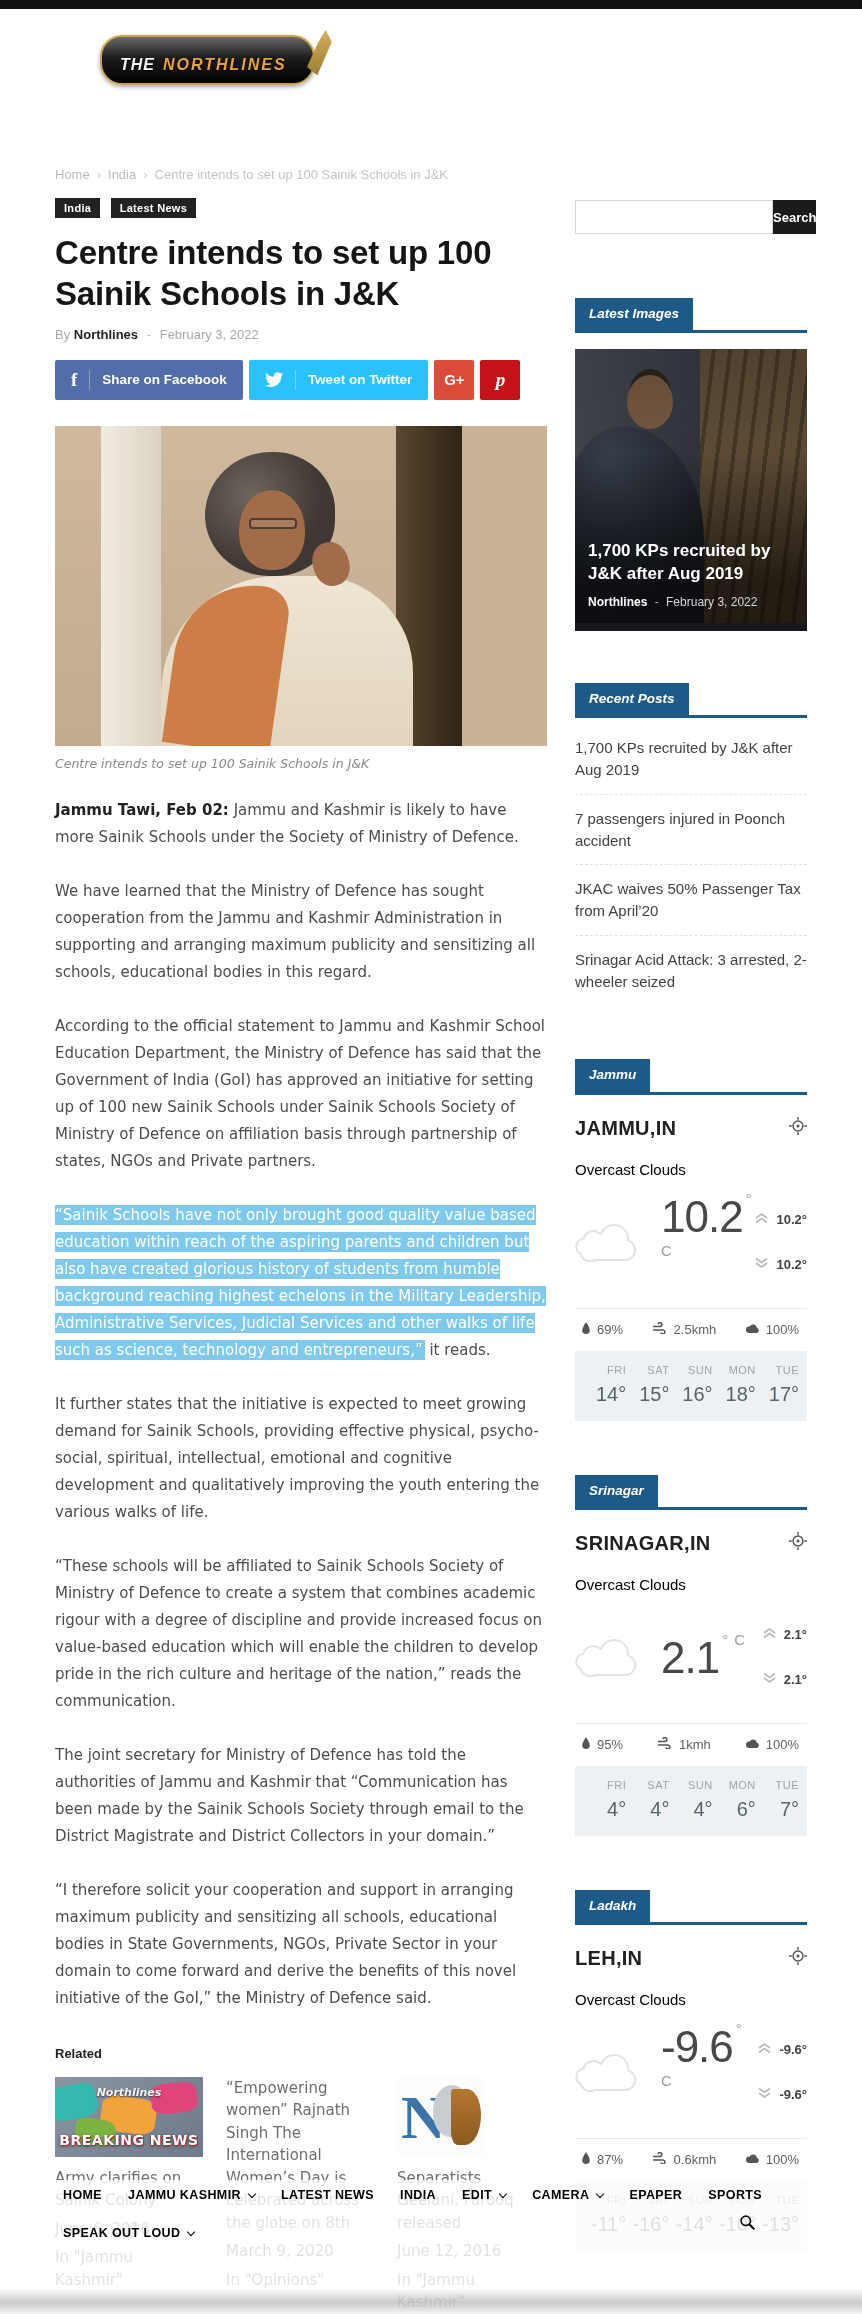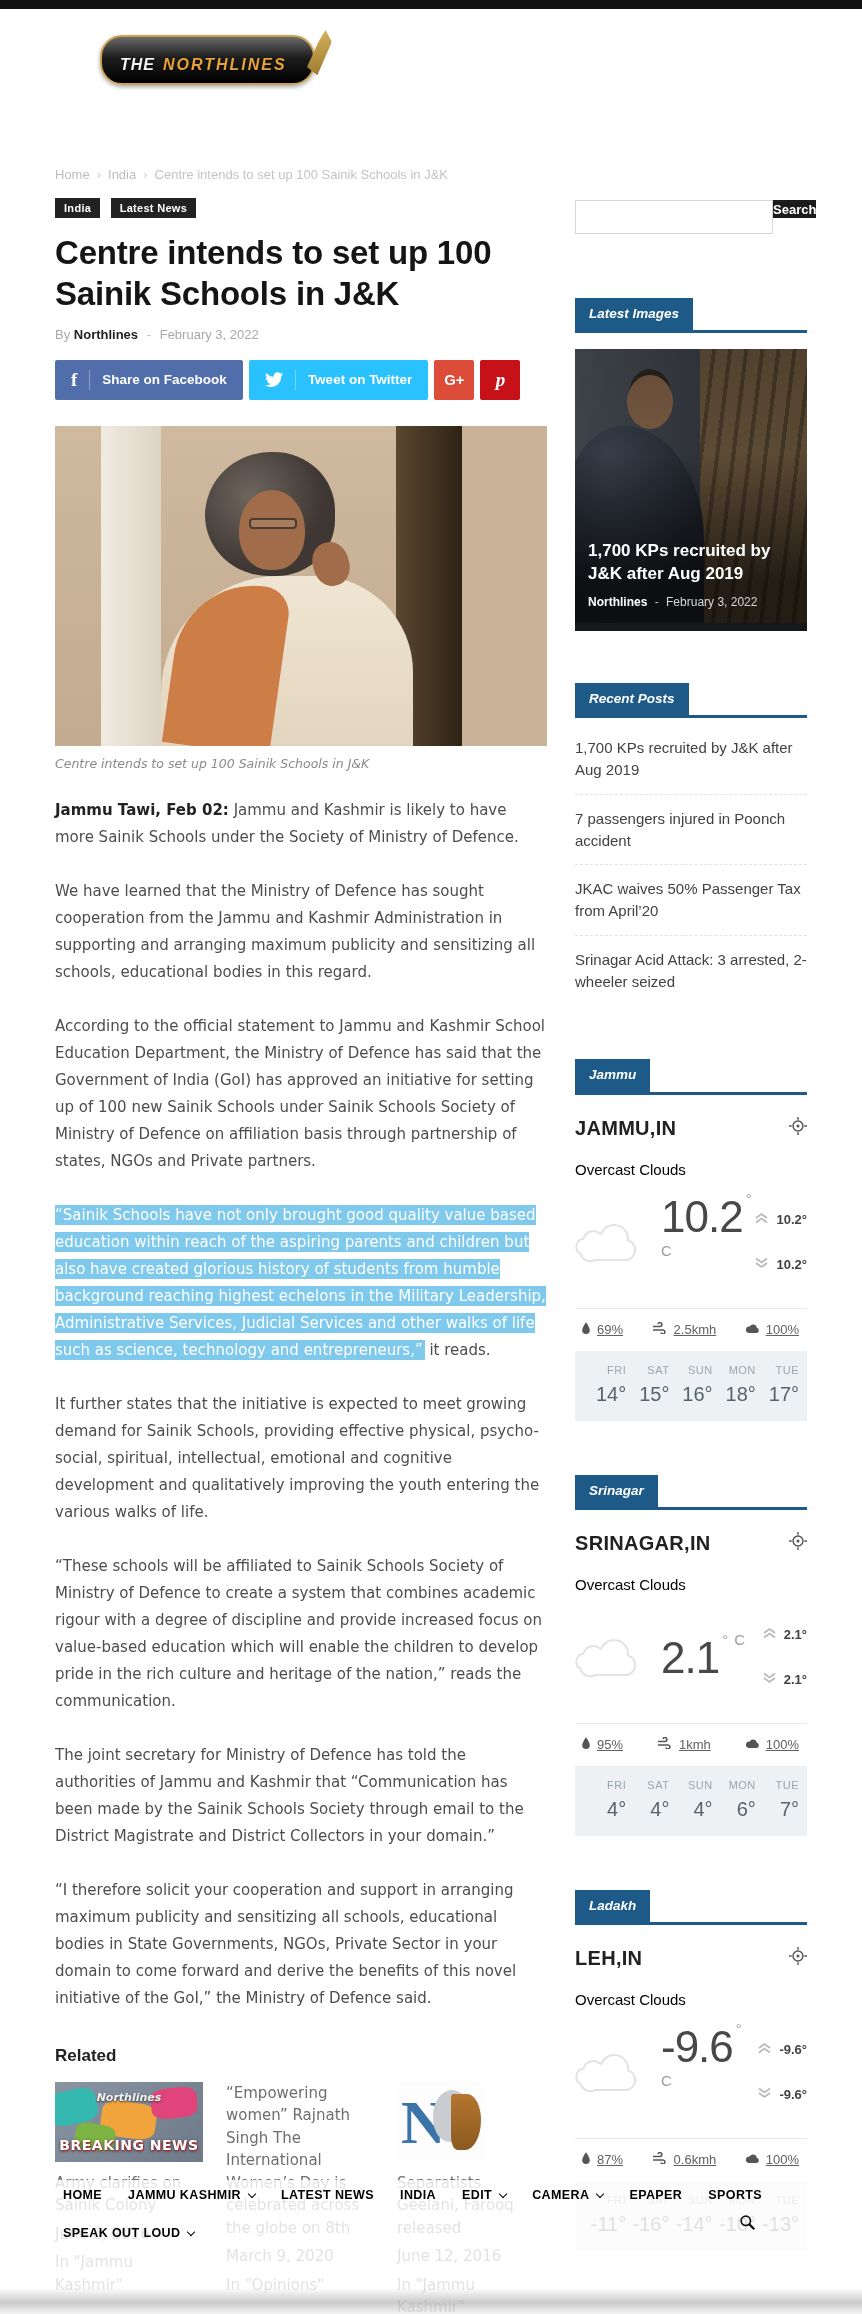--- a/index.html
+++ b/index.html
@@ -60,21 +60,21 @@
   .hero-saree { position:absolute; left:118px; top:156px; width:108px; height:168px; background:#cd7e46; border-radius:84px 28px 0 0; transform:rotate(8deg); }
   .hero-hand { position:absolute; left:258px; top:116px; width:36px; height:44px; background:#a06c49; border-radius:46%; transform:rotate(-16deg); }
   .caption { font-style: italic; font-size: 12.5px; color:#8a8a8a; margin: 10px 0 26px; font-family:"DejaVu Sans",sans-serif;}
   
   .body-p { font-family:"DejaVu Sans",sans-serif; font-size:15px; color:#4d4d4d; line-height:1.8; margin-bottom:27px; }
   .body-p strong { color:#222; }
   .hl { background:#7fc9ec; color:#ffffff; padding:1px 2px 1px 0; }
   
   .search-row { display:flex; margin-top: 2px; }
   .search-input { flex:1; height:34px; border:1px solid #d6d6d6; padding:0 10px; font-size:13px; color:#444; outline:none; }
-  .search-btn { width:72px; height:18px; background:#1b1b1b; color:#fff; font-size:13px; font-weight:bold; border:none; cursor:pointer; }
+  .search-btn { width:72px; height:34px; background:#1b1b1b; color:#fff; font-size:13px; font-weight:bold; border:none; cursor:pointer; }
   .widget-title { border-bottom:3px solid #1d5a87; line-height:0;font-style:italic; }
   .widget-title span { display:inline-block; background:#1d5a87; color:#fff; font-size:13.5px; font-weight:bold; padding:8px 14px; line-height:1.2; }
   .w-latest { margin-top: 64px; }
   .w-recent { margin-top: 52px; }
   .w-weather { margin-top: 54px; }
   
   .limg-card { width:232px; height:282px; margin-top:16px; position:relative; overflow:hidden; cursor:pointer;
     background:linear-gradient(120deg,#4a4f57 0%,#33373d 45%,#1c1f24 100%); border-bottom:8px solid #17181b;}
   .limg-wood { position:absolute; right:0; top:0; width:46%; height:100%; background:repeating-linear-gradient(97deg,#6e5638 0 12px,#4e3b23 12px 16px); opacity:.8;}
   .limg-suit { position:absolute; left:-10px; bottom:0; width:60%; height:72%; background:radial-gradient(ellipse at 32% 18%,#3a414e,#20242c 70%); border-radius:42% 58% 0 0;}
@@ -93,28 +93,28 @@
   .wx-cityrow { display:flex; justify-content:space-between; align-items:flex-start; margin-top:22px; }
   .wx-city { font-size:20px; font-weight:bold; color:#212121; letter-spacing:.3px; }
   .wx-cond { font-size:15px; color:#000000; margin-top:21px; }
   .wx-main { display:flex; align-items:center; margin-top:16px; height:96px; }
   .wx-temp { font-size:44px; color:#484848; font-weight:300; margin-left:12px; letter-spacing:-1px;}
   .wx-unit { font-size:15px; color:#9e9e9e; vertical-align:28px; font-weight:400; letter-spacing:1px; margin-left:3px;}
   .wx-hilo { margin-left:auto; display:flex; flex-direction:column; gap:30px; font-size:13px; color:#424242; font-weight:bold; }
   .wx-hilo .row { display:flex; align-items:center; gap:7px; }
   .wx-div { border-top:1px solid #e8e8e8; margin-top:18px; }
   .wx-stats { display:flex; justify-content:space-between; align-items:center; padding:13px 8px 13px 6px; font-size:13px; color:#616161; }
-  .wx-stats .st { display:flex; align-items:center; gap:6px;text-decoration:underline; }
+  .wx-stats .st { display:flex; align-items:center; gap:6px; }
   .wx-forecast { background:#edf1f4; display:flex; padding:13px 8px 15px; }
   .wx-fc { flex:1; text-align:right; }
   .wx-day { font-size:11px; color:#9aa6ad; letter-spacing:.5px; }
   .wx-ftemp { font-size:20px; color:#57636b; margin-top:7px; font-weight:300; }
   
   .related { margin-top: 34px; position:relative; }
-  .related h4 { font-size:17px; font-weight:bold; color:#222; margin-bottom:16px; }
+  .related h4 { font-size:13px; font-weight:bold; color:#222; margin-bottom:16px; }
   .related-row { display:flex; gap:21px; }
   .rel-item { width:150px; font-family:"DejaVu Sans",sans-serif; font-size:15px; color:#6e6e6e; line-height:1.5; cursor:pointer;}
   .rel-title { margin-top:10px; }
   .rel-date { margin-top:6px; }
   .rel-cat { margin-top:6px; }
   .thumb-bn { width:148px; height:80px; position:relative; overflow:hidden; background:linear-gradient(135deg,#8a95a3,#6f7a88); }
   .bn-blob { position:absolute; border-radius:30%; }
   .bn-1 { left:-6px; top:8px; width:48px; height:34px; background:#35b8b0; transform:rotate(-12deg);}
   .bn-2 { left:46px; top:20px; width:55px; height:36px; background:#f1a33c; transform:rotate(8deg);}
   .bn-3 { left:96px; top:6px; width:46px; height:30px; background:#e0447a; transform:rotate(-6deg);}

